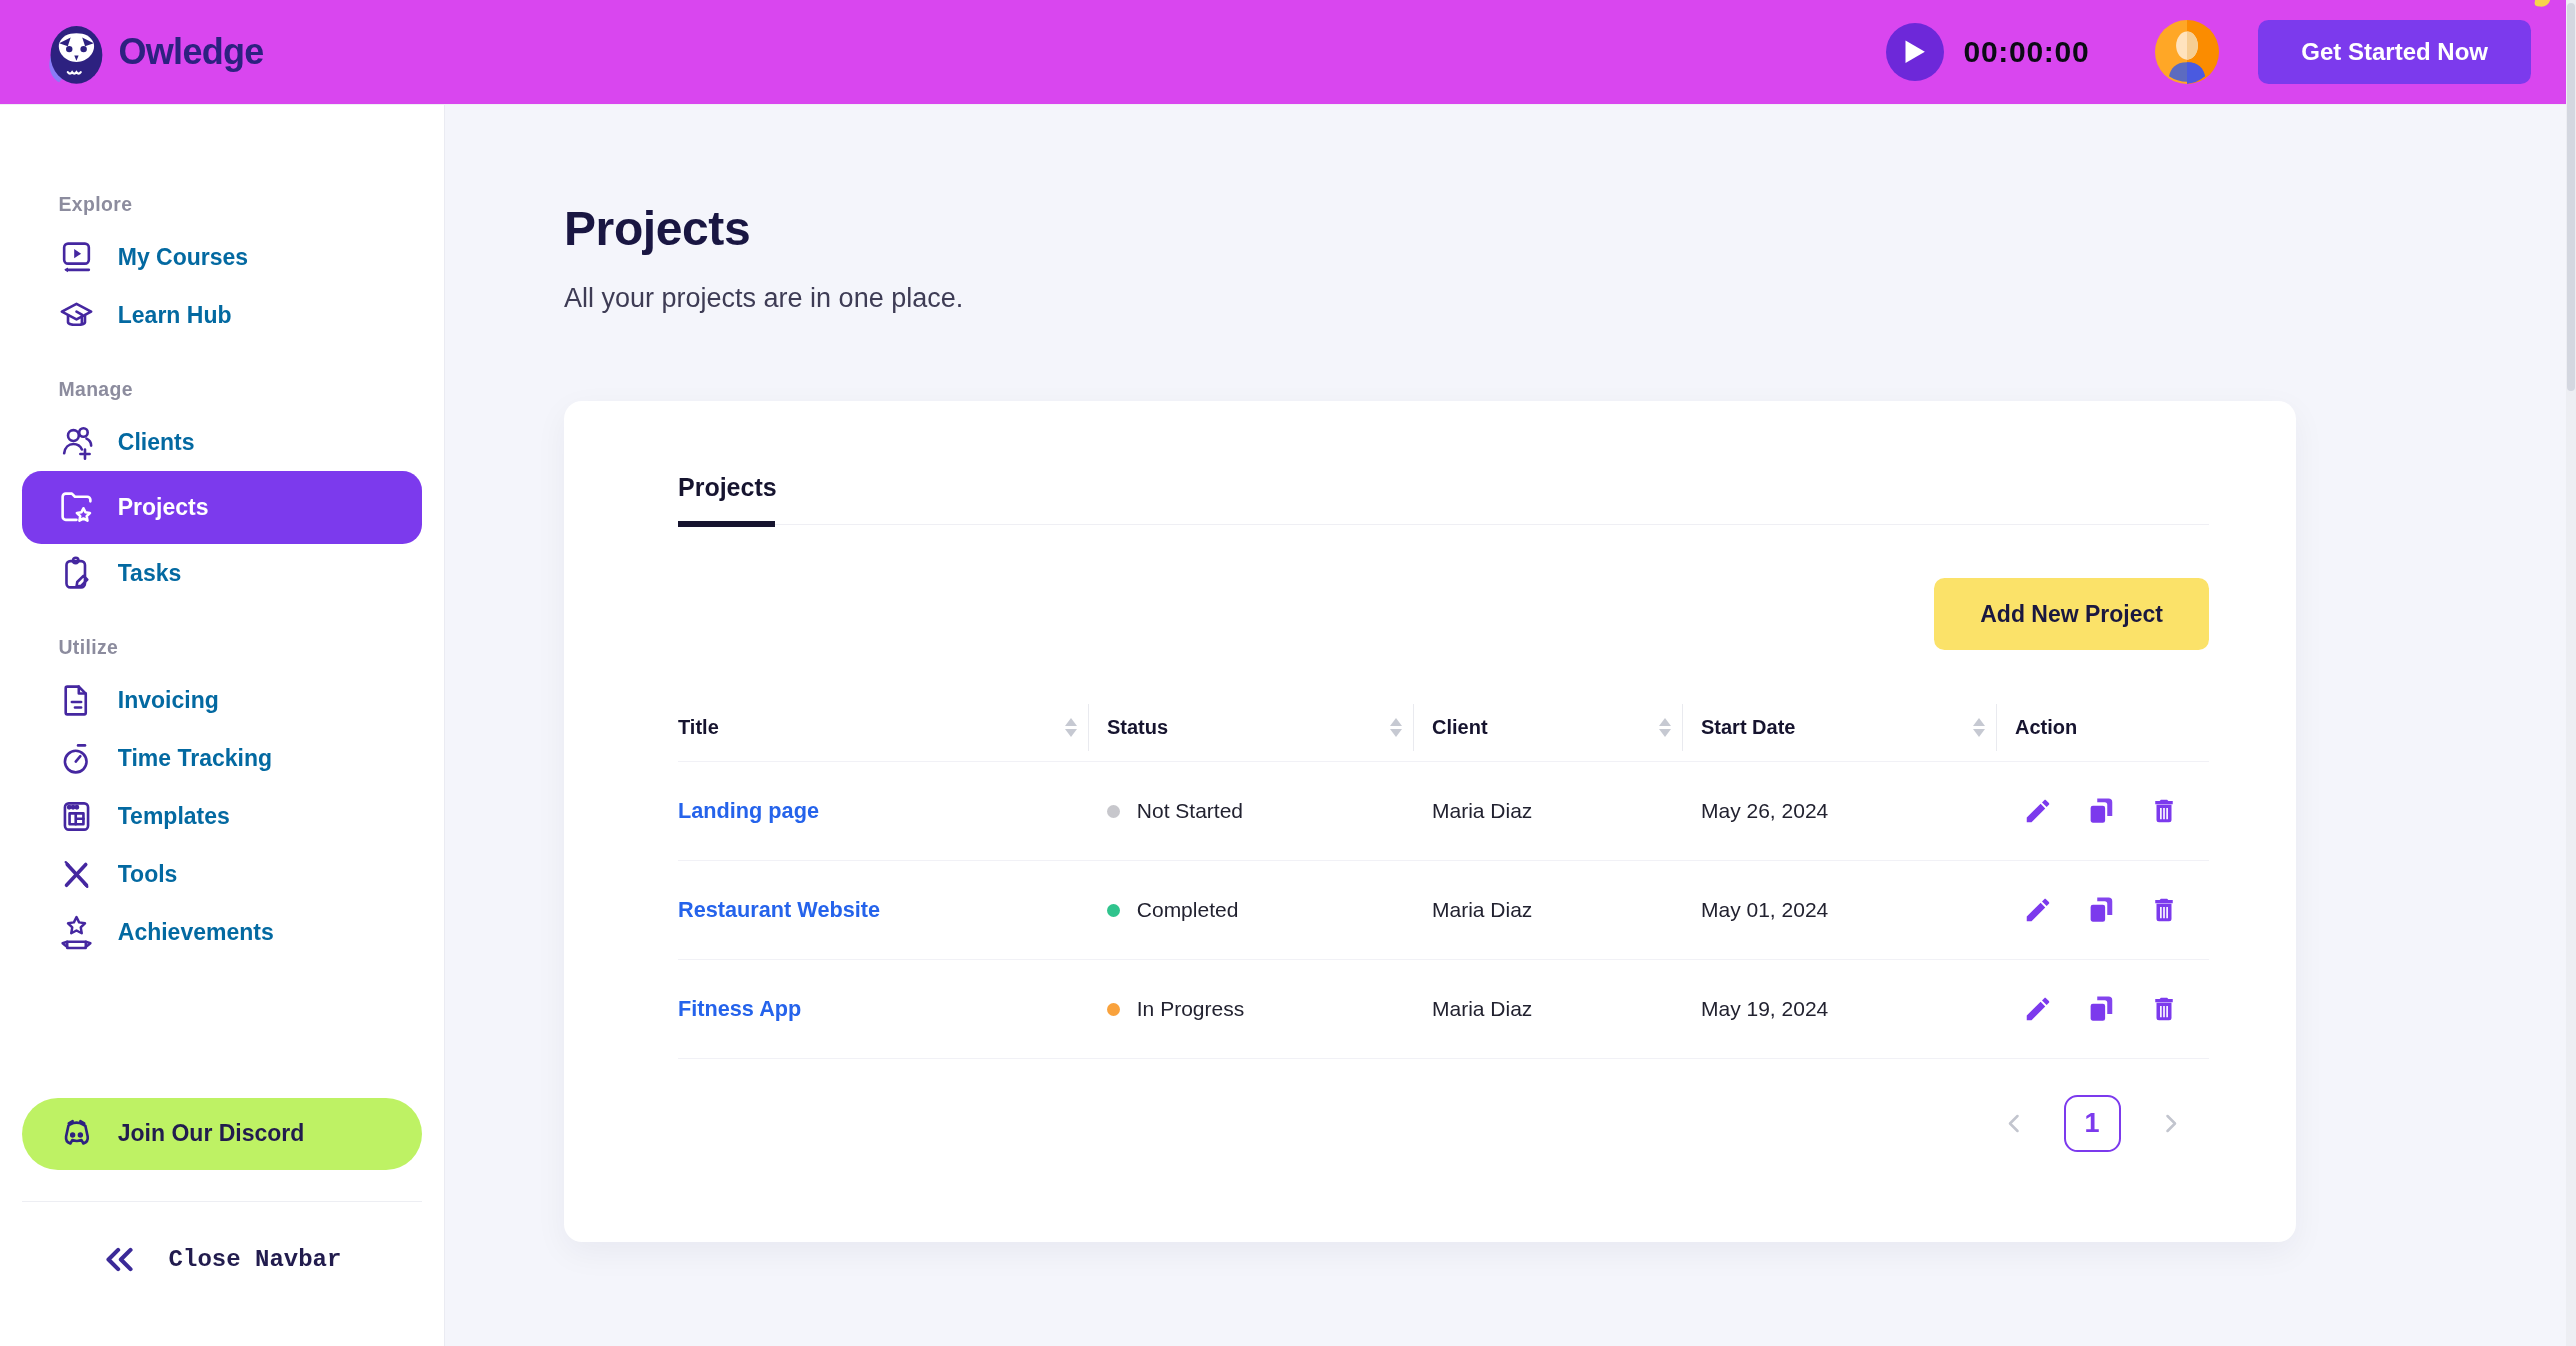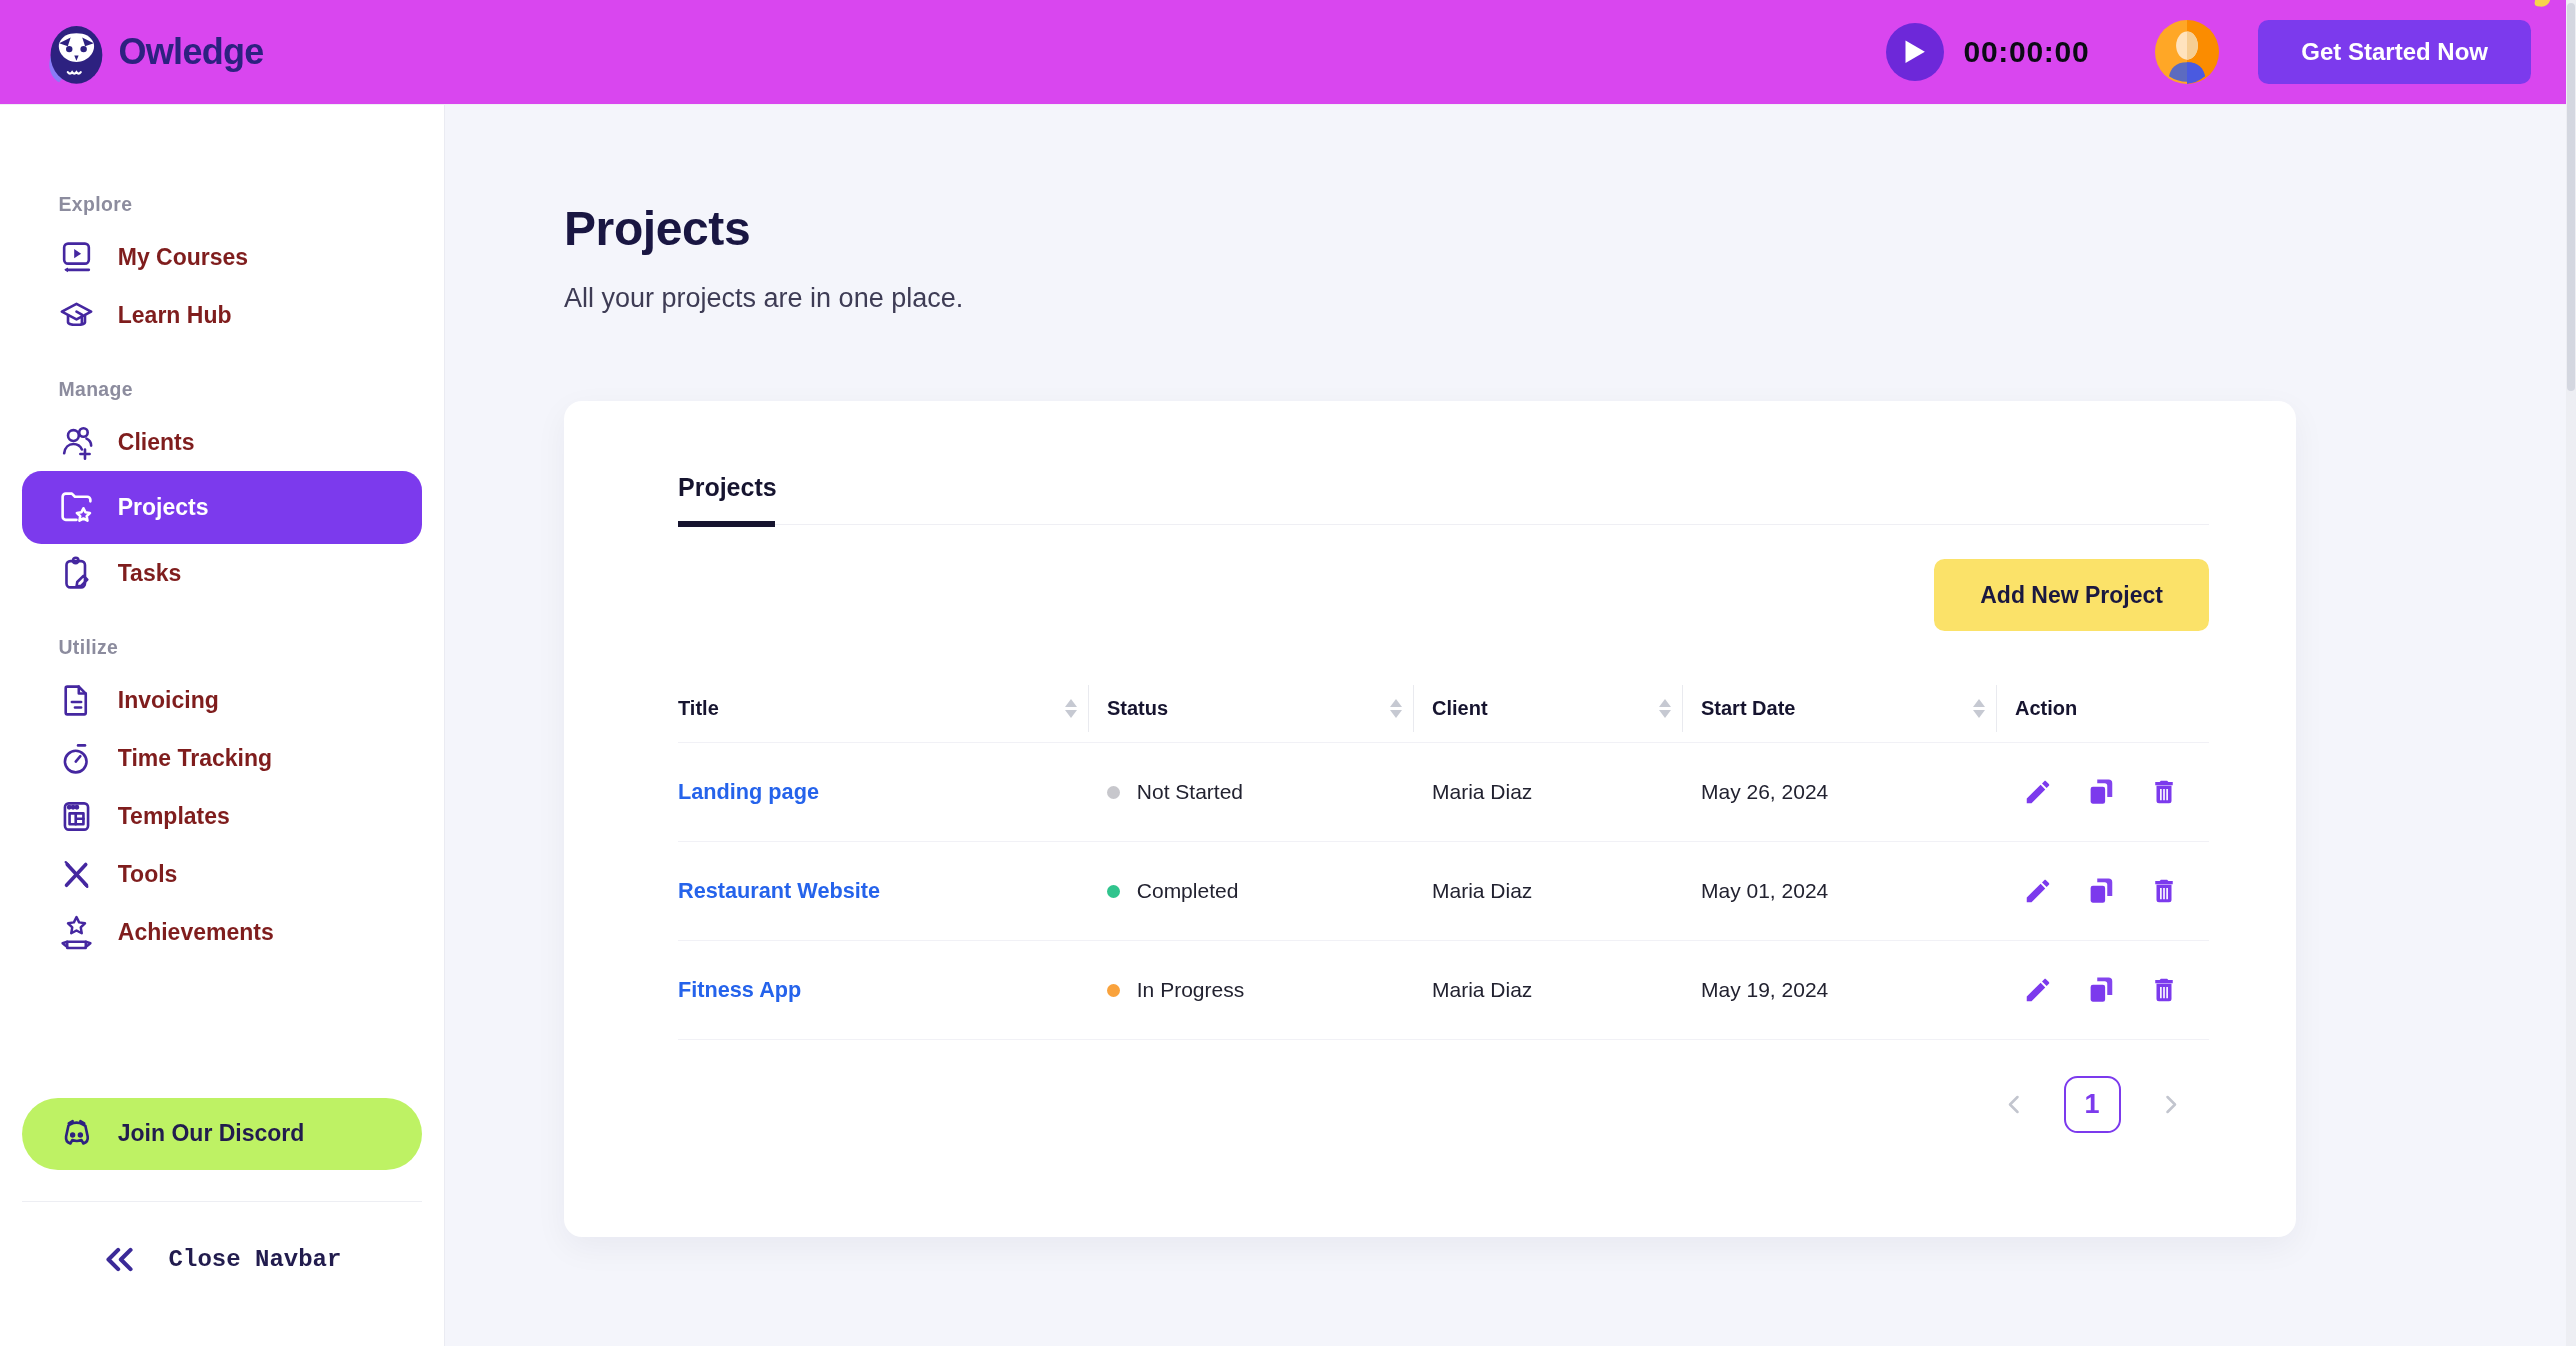--- a/index.html
+++ b/index.html
@@ -48,21 +48,21 @@
   .nav-section-label {
     font-size:19.4px; font-weight:700; color:#8C8C9E; letter-spacing:0.4px;
     padding-left:36px; margin-bottom:12px;
   }
   .nav-section { margin-bottom:34px; }
   .nav-item {
     display:flex; align-items:center; gap:22.4px; height:58px;
     padding-left:36px; border-radius:19.4px; cursor:pointer;
   }
   .nav-item .nav-icon { width:37px; height:37px; color:#4527A0; flex:0 0 auto; display:flex; }
-  .nav-item .nav-label { font-size:23px; font-weight:700; color:#7f1d1d; }
+  .nav-item .nav-label { font-size:23px; font-weight:700; color:#0369a1; }
   .nav-item.active { background:#7C3AED; height:73px; }
   .nav-item.active .nav-icon { color:#FFFFFF; }
   .nav-item.active .nav-label { color:#FFFFFF; }
   .nav-icon svg { width:100%; height:100%; }
 
   .sidebar-bottom { margin-top:auto; }
   .discord-btn {
     display:flex; align-items:center; gap:22.4px; height:72px; width:100%;
     padding-left:36px; border:none; border-radius:36px; background:#bef264; cursor:pointer;
     font-family:"Liberation Sans", sans-serif;
@@ -91,20 +91,21 @@
   .tabs-row { position:relative; border-bottom:1.5px solid #EFEFF4; }
   .tab { display:inline-block; padding-bottom:22.4px; cursor:pointer; }
   .tab-label { font-size:25px; font-weight:700; color:#16142F; }
   .tab-underline { position:absolute; left:0; bottom:-3px; width:97px; height:6px; background:#16142F; }
 
   .actions-row { display:flex; justify-content:flex-end; margin-top:34px; }
   .add-btn {
     height:72px; padding:11px 46px; border:none; border-radius:10.5px; background:#FBE269;
     color:#1A1840; font-size:23px; font-weight:700; cursor:pointer;
     font-family:"Liberation Sans", sans-serif;
+    margin-top:19px;
   }
 
   
   .table { margin-top:43px; }
   .t-row { display:grid; grid-template-columns:429px 325px 269px 314px 1fr; align-items:center; }
   .t-head { height:69px; border-bottom:1.5px solid #F1F1F6; }
   .t-head .t-cell { position:relative; display:flex; align-items:center; height:100%; }
   .t-head .t-cell + .t-cell::before {
     content:""; position:absolute; left:-19.4px; top:10.5px; bottom:10.5px; width:1.5px; background:#E9EAEF;
   }

